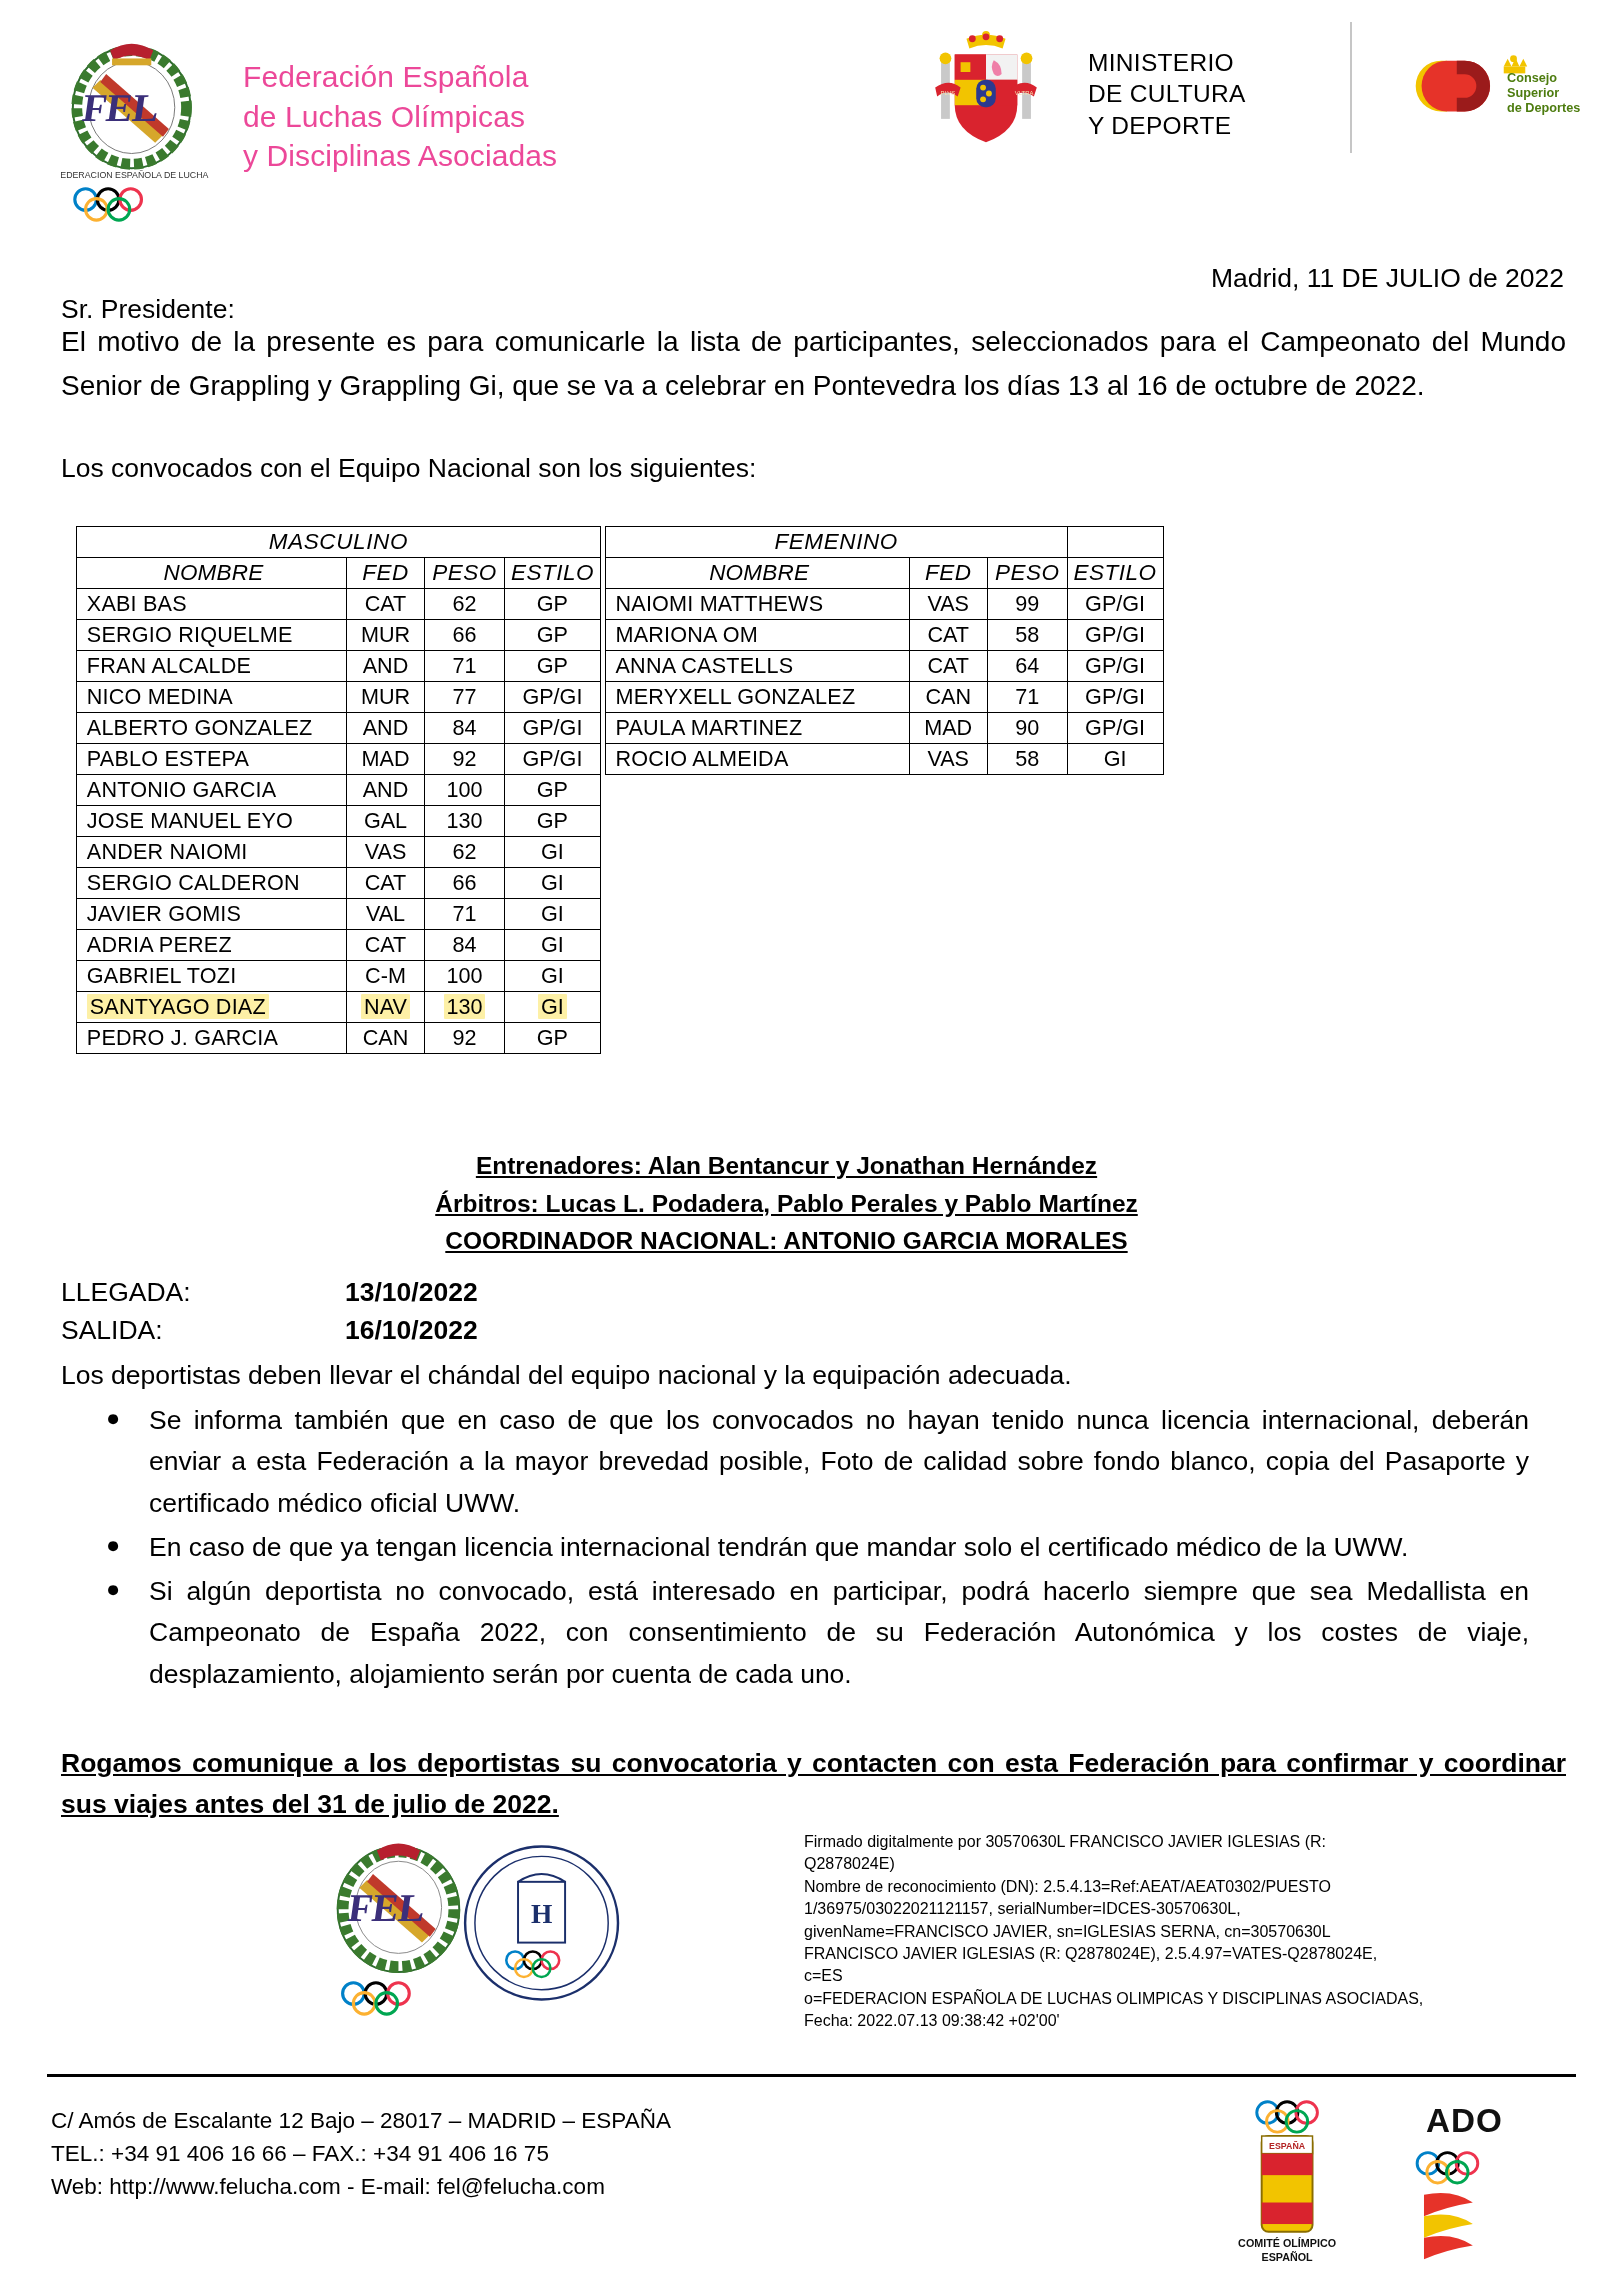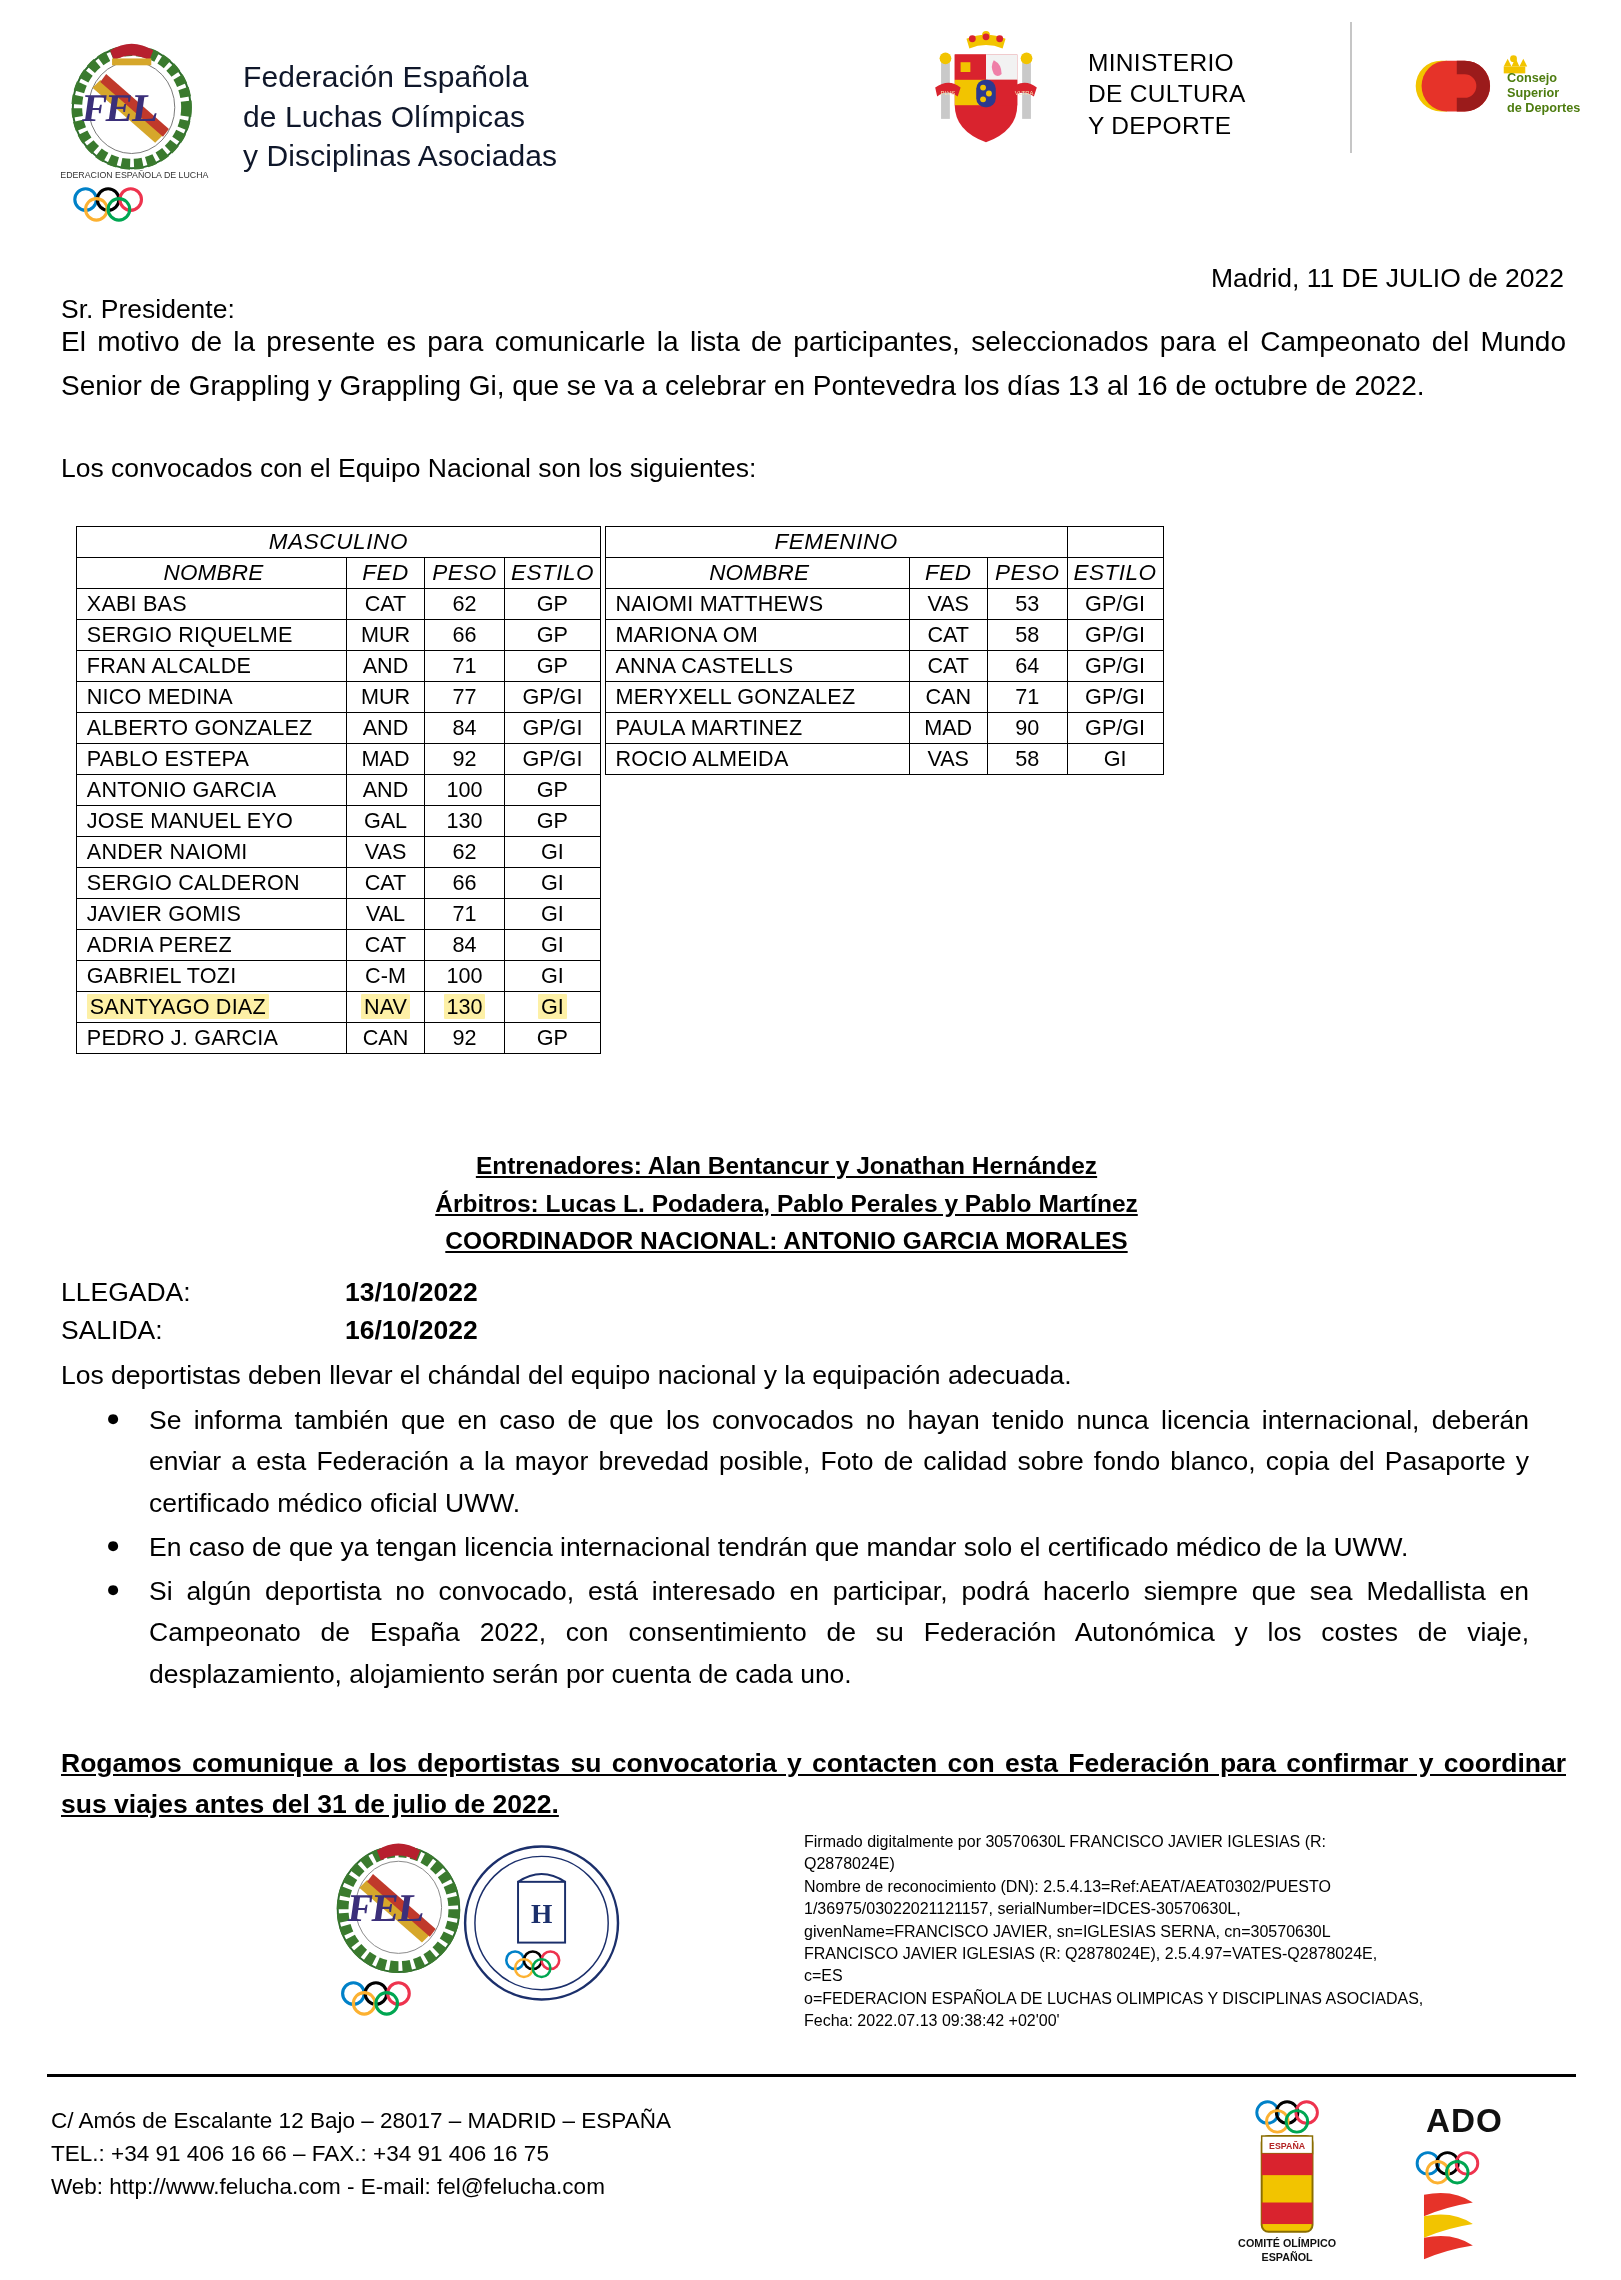--- a/index.html
+++ b/index.html
@@ -31,21 +31,21 @@
   .fel-logo-wrap {
     position: absolute;
     left: 61px; top: 31px;
     width: 157px; height: 196px;
   }
   .fel-title {
     position: absolute;
     left: 243px; top: 57px;
     font-size: 30px;
     line-height: 1.32;
-    color: #0f172a;
+    color: #ec4899;
     letter-spacing: 0.1px;
   }
   .esp-shield {
     position: absolute;
     left: 931px; top: 29px;
     width: 110px; height: 127px;
   }
   .ministerio-text {
     position: absolute;
     left: 1088px; top: 47px;
@@ -461,21 +461,21 @@
         <tr>
           <td class="col-head name-cell-f" style="text-align:center !important;">NOMBRE</td>
           <td class="col-head fed-cell">FED</td>
           <td class="col-head peso-cell">PESO</td>
           <td class="col-head estilo-cell">ESTILO</td>
         </tr>
 
         <tr>
           <td class="name-cell-f">NAIOMI MATTHEWS</td>
           <td class="fed-cell">VAS</td>
-          <td class="peso-cell">53</td>
+          <td class="peso-cell">99</td>
           <td class="estilo-cell">GP/GI</td>
         </tr>
         <tr>
           <td class="name-cell-f">MARIONA OM</td>
           <td class="fed-cell">CAT</td>
           <td class="peso-cell">58</td>
           <td class="estilo-cell">GP/GI</td>
         </tr>
         <tr>
           <td class="name-cell-f">ANNA CASTELLS</td>

